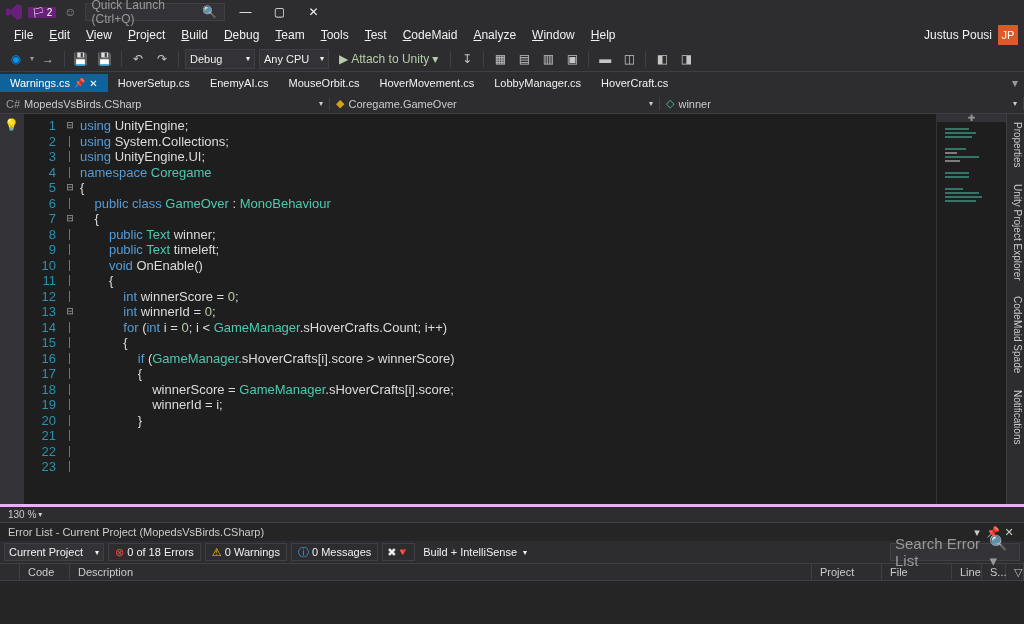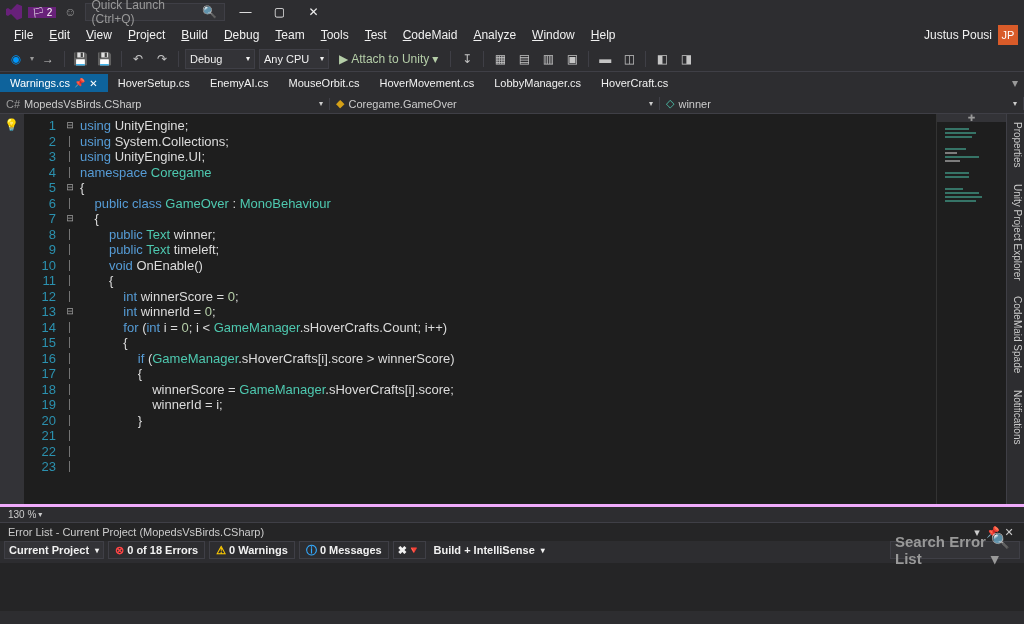--- a/index.html
+++ b/index.html
@@ -45,21 +45,21 @@
 .minimap .mm-line { height:2px; margin:2px 4px; background:#4ec9b0; opacity:0.5;}
 .minimap .mm-top{ height:8px; background:#333337; display:flex; align-items:center; justify-content:center; color:#999; font-size:9px;}
 .side-panels { width:18px; background:#2d2d30; display:flex; flex-direction:column; border-left:1px solid #3f3f46;}
 .side-tab { writing-mode:vertical-rl; padding:8px 1px; font-size:10px; color:#ccc; cursor:pointer; text-align:center;}
 .zoom-bar { height:18px; background:#2d2d30; border-top:3px solid #f0abfc; display:flex; align-items:center; padding:0 8px; font-size:10px; color:#ccc;}
 .zoom-bar .track { flex:1; height:8px; margin-left:6px; position:relative;}
 .error-panel { background:#252526; border-top:1px solid #3f3f46;}
 .error-header { height:18px; display:flex; align-items:center; padding:2px 8px; font-size:11px; color:#ccc;}
 .error-header .spacer{flex:1;}
 .error-header .btn{width:14px;height:14px;display:flex;align-items:center;justify-content:center;cursor:pointer;margin-left:2px;}
-.error-toolbar { height:22px; display:flex; align-items:flex-start; padding:0 4px; gap:4px; background:#2d2d30;font-weight:bold;}
+.error-toolbar { height:22px; display:flex; align-items:center; padding:0 4px; gap:4px; background:#2d2d30;}
 .err-dropdown { background:#333337; border:1px solid #3f3f46; padding:0 4px; height:18px; display:flex; align-items:center; font-size:11px; min-width:100px;}
 .err-pill { border:1px solid #3f3f46; padding:0 6px; height:18px; display:flex; align-items:center; font-size:11px; gap:3px;}
 .err-pill .c-red{color:#f44;}
 .err-pill .c-yel{color:#fc0;}
 .err-pill .c-blu{color:#3af;}
 .err-search { margin-left:auto; background:#333337; border:1px solid #3f3f46; padding:0 4px; height:18px; width:130px; color:#999; font-size:15px; display:flex;align-items:center;}
 .err-cols { height:18px; display:flex; background:#2d2d30; border-top:1px solid #3f3f46; border-bottom:1px solid #3f3f46; font-size:11px; color:#ccc;}
 .err-cols div { padding:2px 8px; border-right:1px solid #3f3f46;}
 .err-body { height:48px; background:#252526;}
 </style>
@@ -294,14 +294,24 @@
       </div>
     <div class="err-dropdown" style="min-width:120px;border:none;background:transparent;">
         <span>Build + IntelliSense</span>
         <span style="margin-left:6px;font-size:8px;">▾</span>
       </div>
     <div class="err-search">
         <span>Search Error List</span>
         <span style="margin-left:auto;">🔍 ▾</span>
       </div>
   </div>
+  <div class="err-cols">
+    <div style="width:20px;"></div>
+    <div style="width:50px;">Code</div>
+    <div style="flex:1;">Description</div>
+    <div style="width:70px;">Project</div>
+    <div style="width:70px;">File</div>
+    <div style="width:30px;">Line</div>
+    <div style="width:24px;">S...</div>
+    <div style="width:18px;">▽</div>
+  </div>
   <div class="err-body"></div>
 </div>
 
 </body></html>

